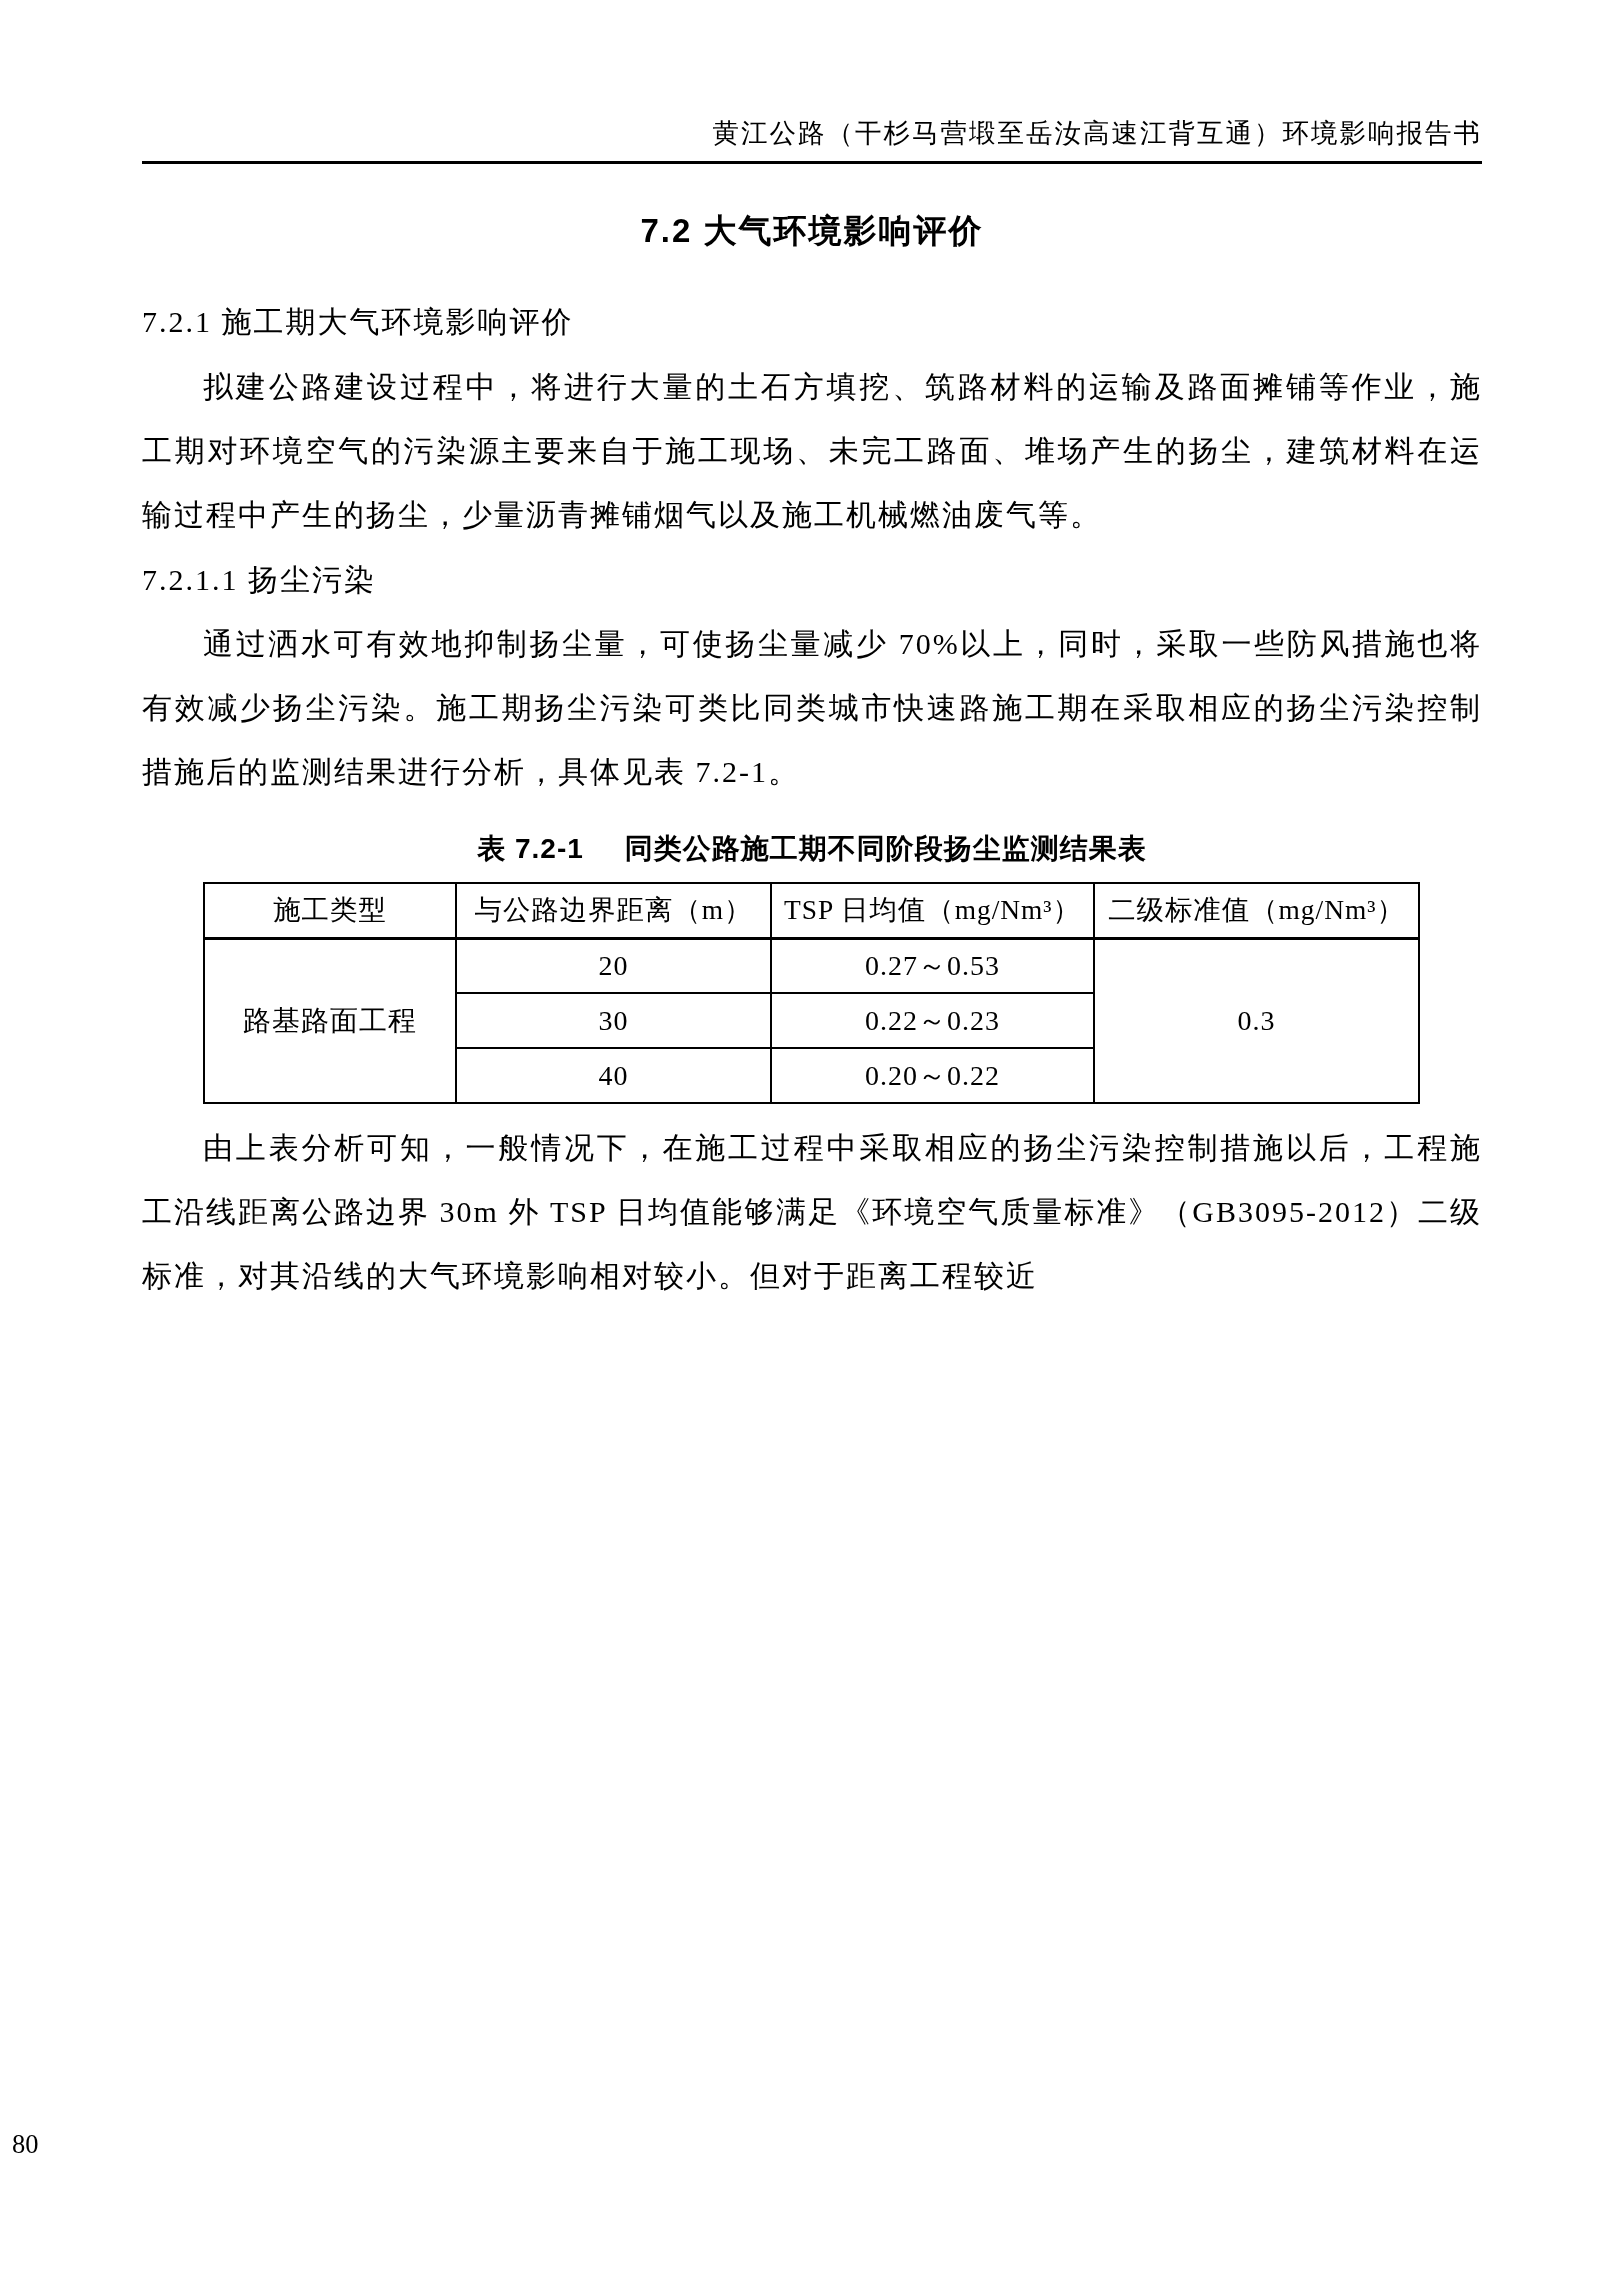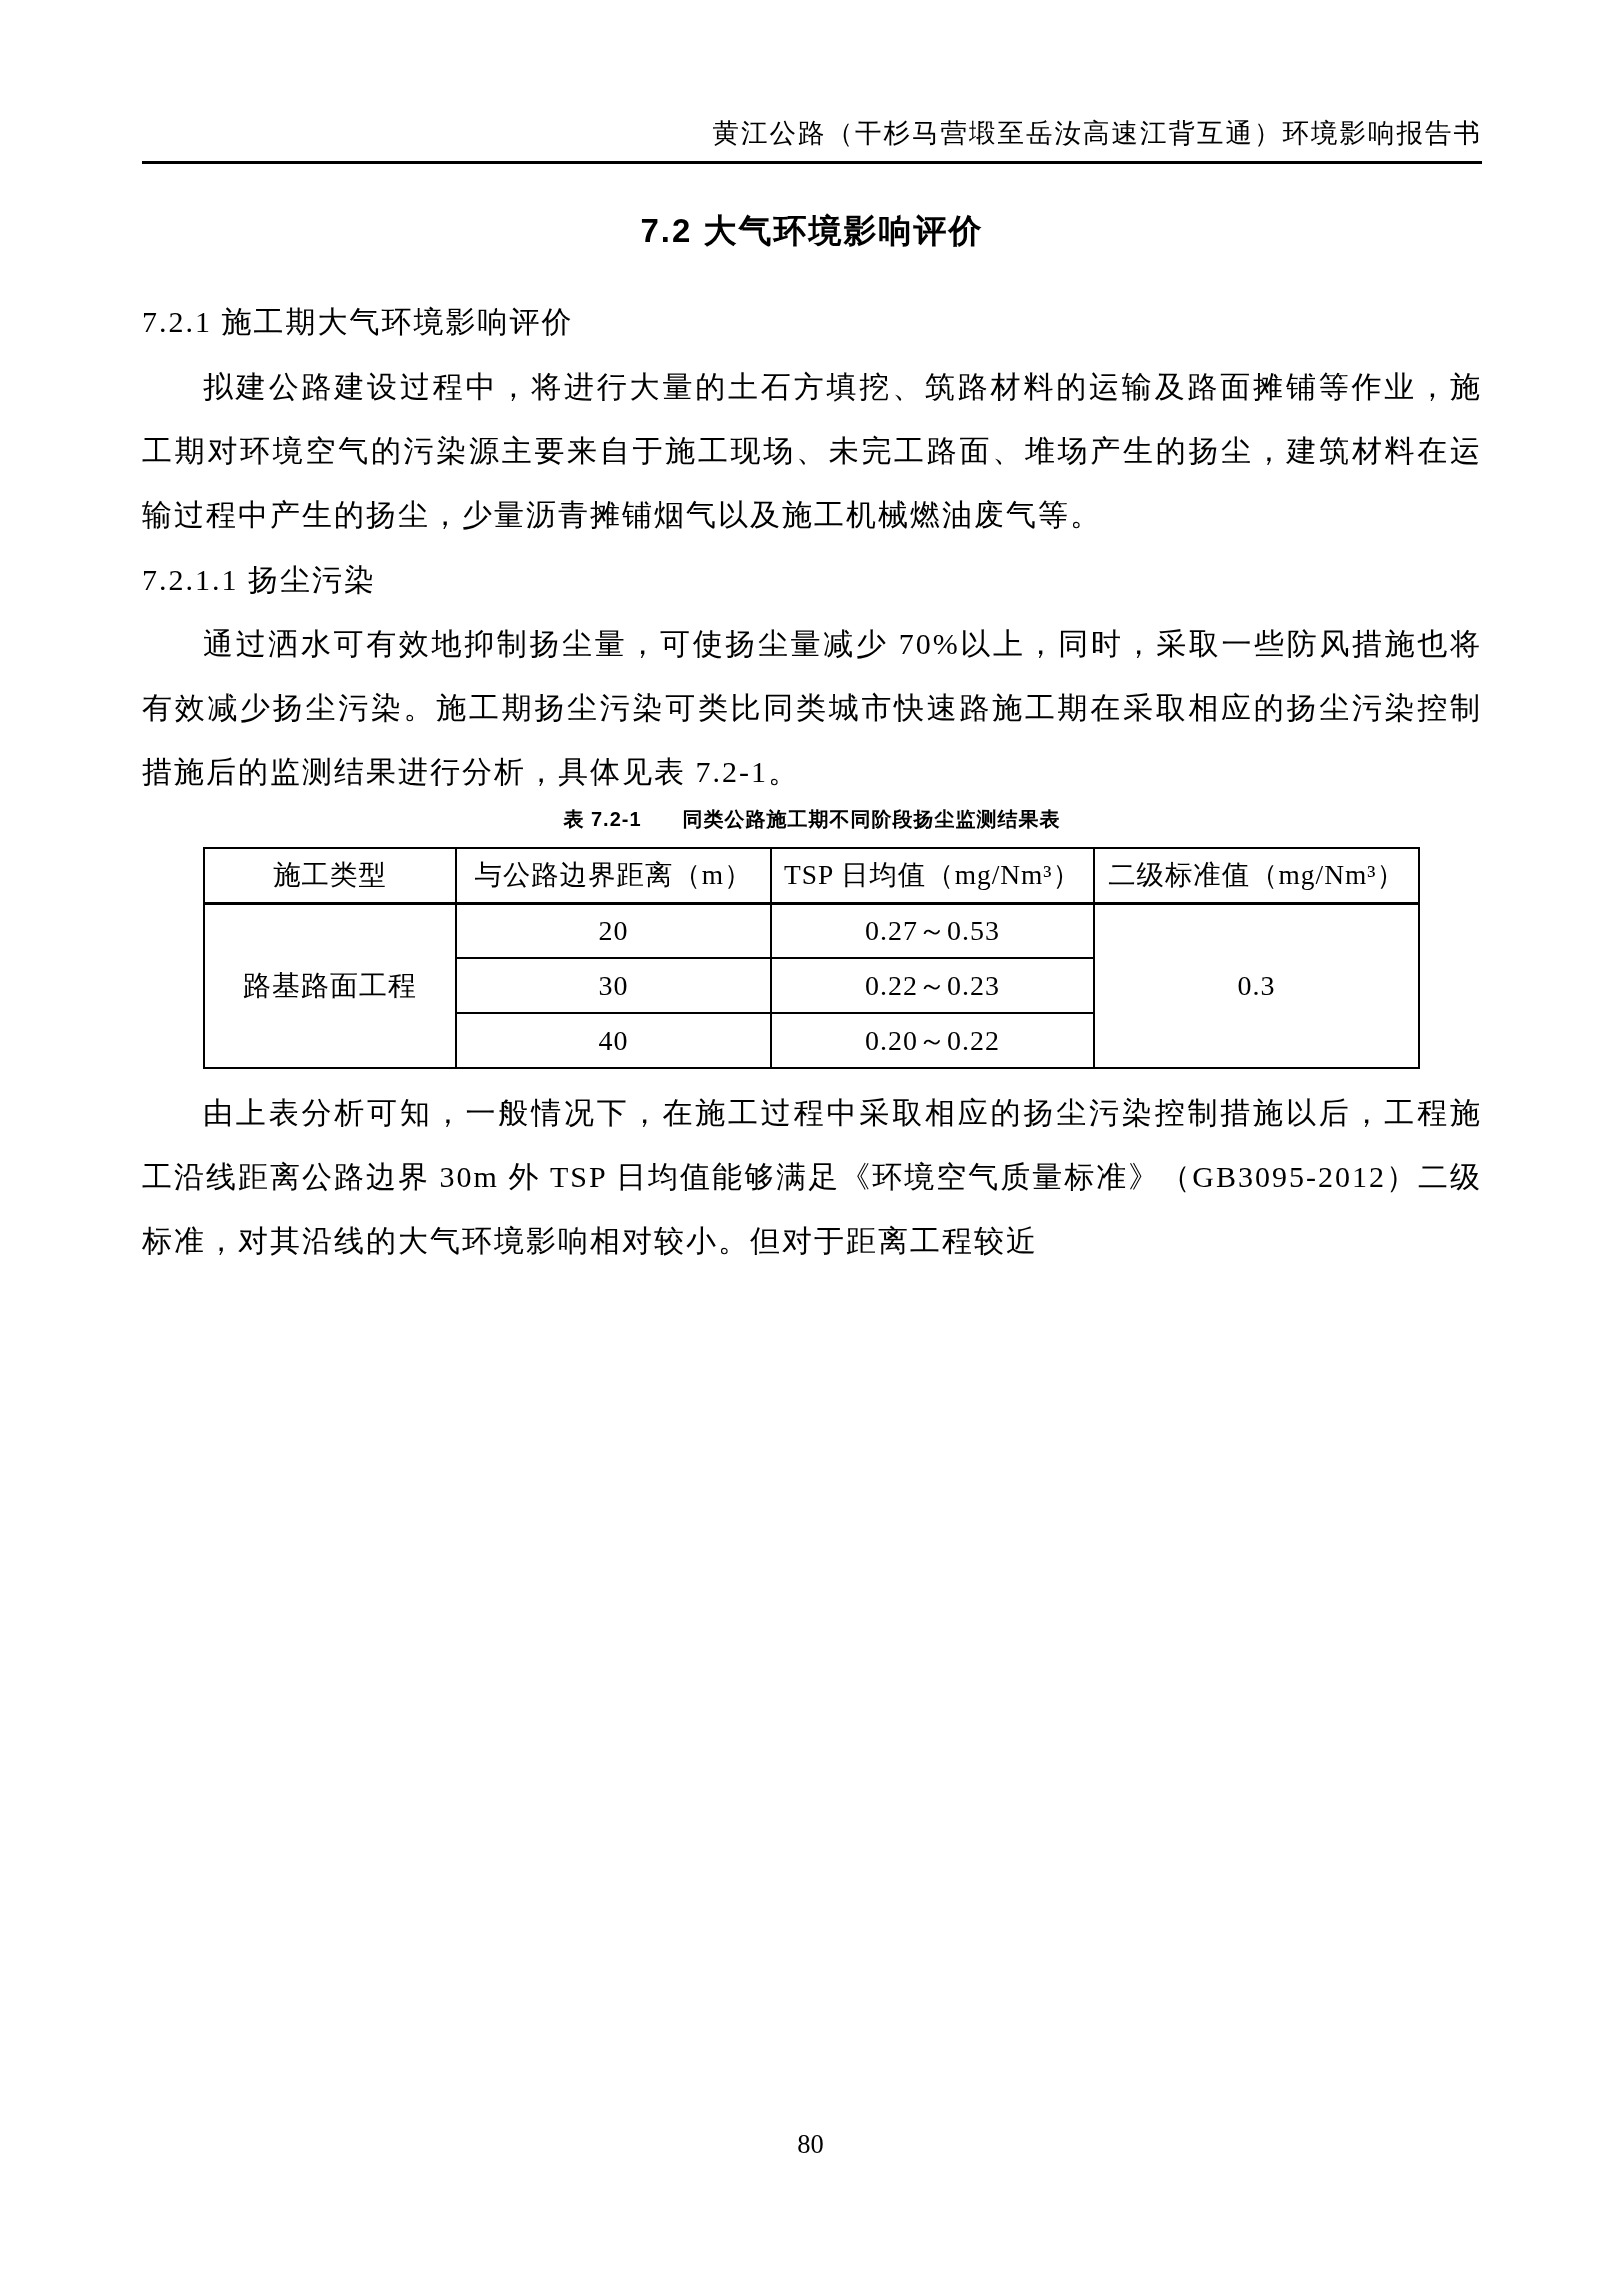--- a/index.html
+++ b/index.html
@@ -36,24 +36,24 @@
 
   p.body-para {
     margin-top:11.8px;
     font-size:30px; line-height:64px;
     letter-spacing:2px;
     text-align:justify;
     text-indent:61px;
   }
 
   .table-caption {
-    margin-top:2px;
+    margin-top:26px;
     text-align:center;
     font-family:"Liberation Sans","DejaVu Sans",sans-serif;
-    font-weight:bold; font-size:20px; letter-spacing:1px;
+    font-weight:bold; font-size:28px; letter-spacing:1px;
   }
   .caption-gap { display:inline-block; width:41px; }
 
   table.monitor {
     margin:13.7px 0 0 61px;
     width:1215px;
     border-collapse:collapse;
     table-layout:fixed;
     border:2.9px solid #000;
   }
@@ -70,21 +70,21 @@
   }
   table.monitor thead th {
     border-bottom:3.9px solid #000;
     font-size:27.4px; letter-spacing:1px;
   }
   table.monitor td { font-size:28px; letter-spacing:1px; }
   table.monitor tr.sep-row td.sep { border-bottom:2.9px solid #000; }
 
   .page-number {
     position:absolute; left:0; right:0; top:2129px;
-    text-align:center; font-size:26.5px;
+    font-size:26.5px;padding-left:12px;
   }
 </style>
 </head>
 <body>
 
 <div class="page">
   <div class="content">
 
     <div class="running-header">
       <span>黄江公路（干杉马营塅至岳汝高速江背互通）环境影响报告书</span>

